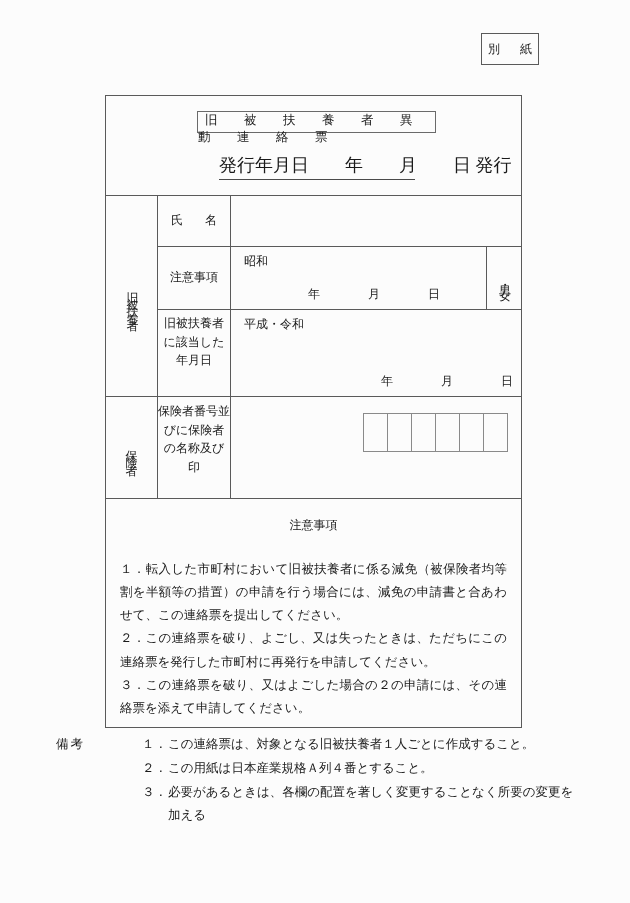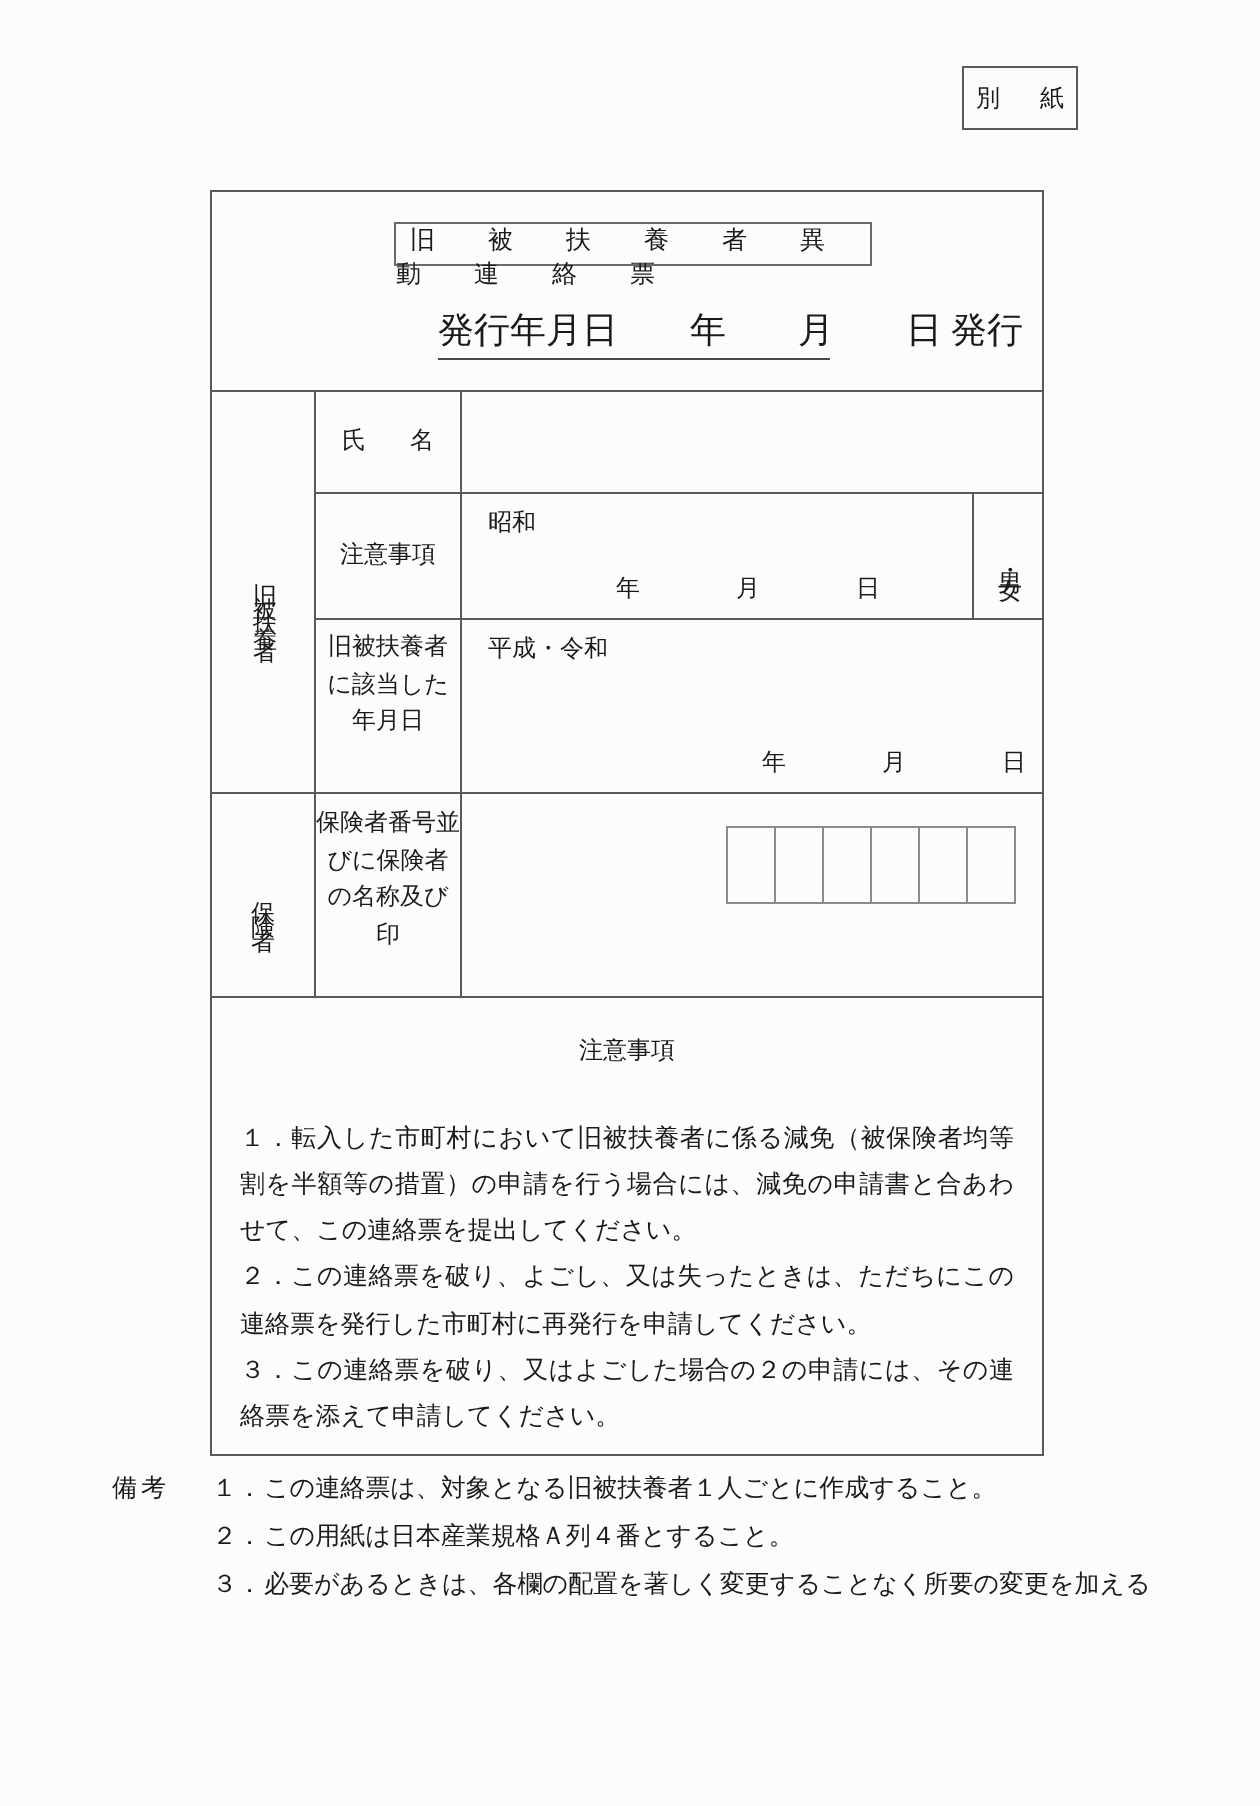--- a/index.html
+++ b/index.html
@@ -204,20 +204,21 @@
   .bikou {
     position: absolute;
     left: 56px;
     top: 733px;
     width: 520px;
     font-size: 12.5px;
   }
   .bikou-row {
     display: flex;
     line-height: 1.9;
+    gap: 36px;
   }
   .bikou-label {
     flex: 0 0 50px;
     letter-spacing: 2px;
   }
   .bikou-list {
     flex: 1 1 auto;
   }
   .bikou-item {
     display: flex;

